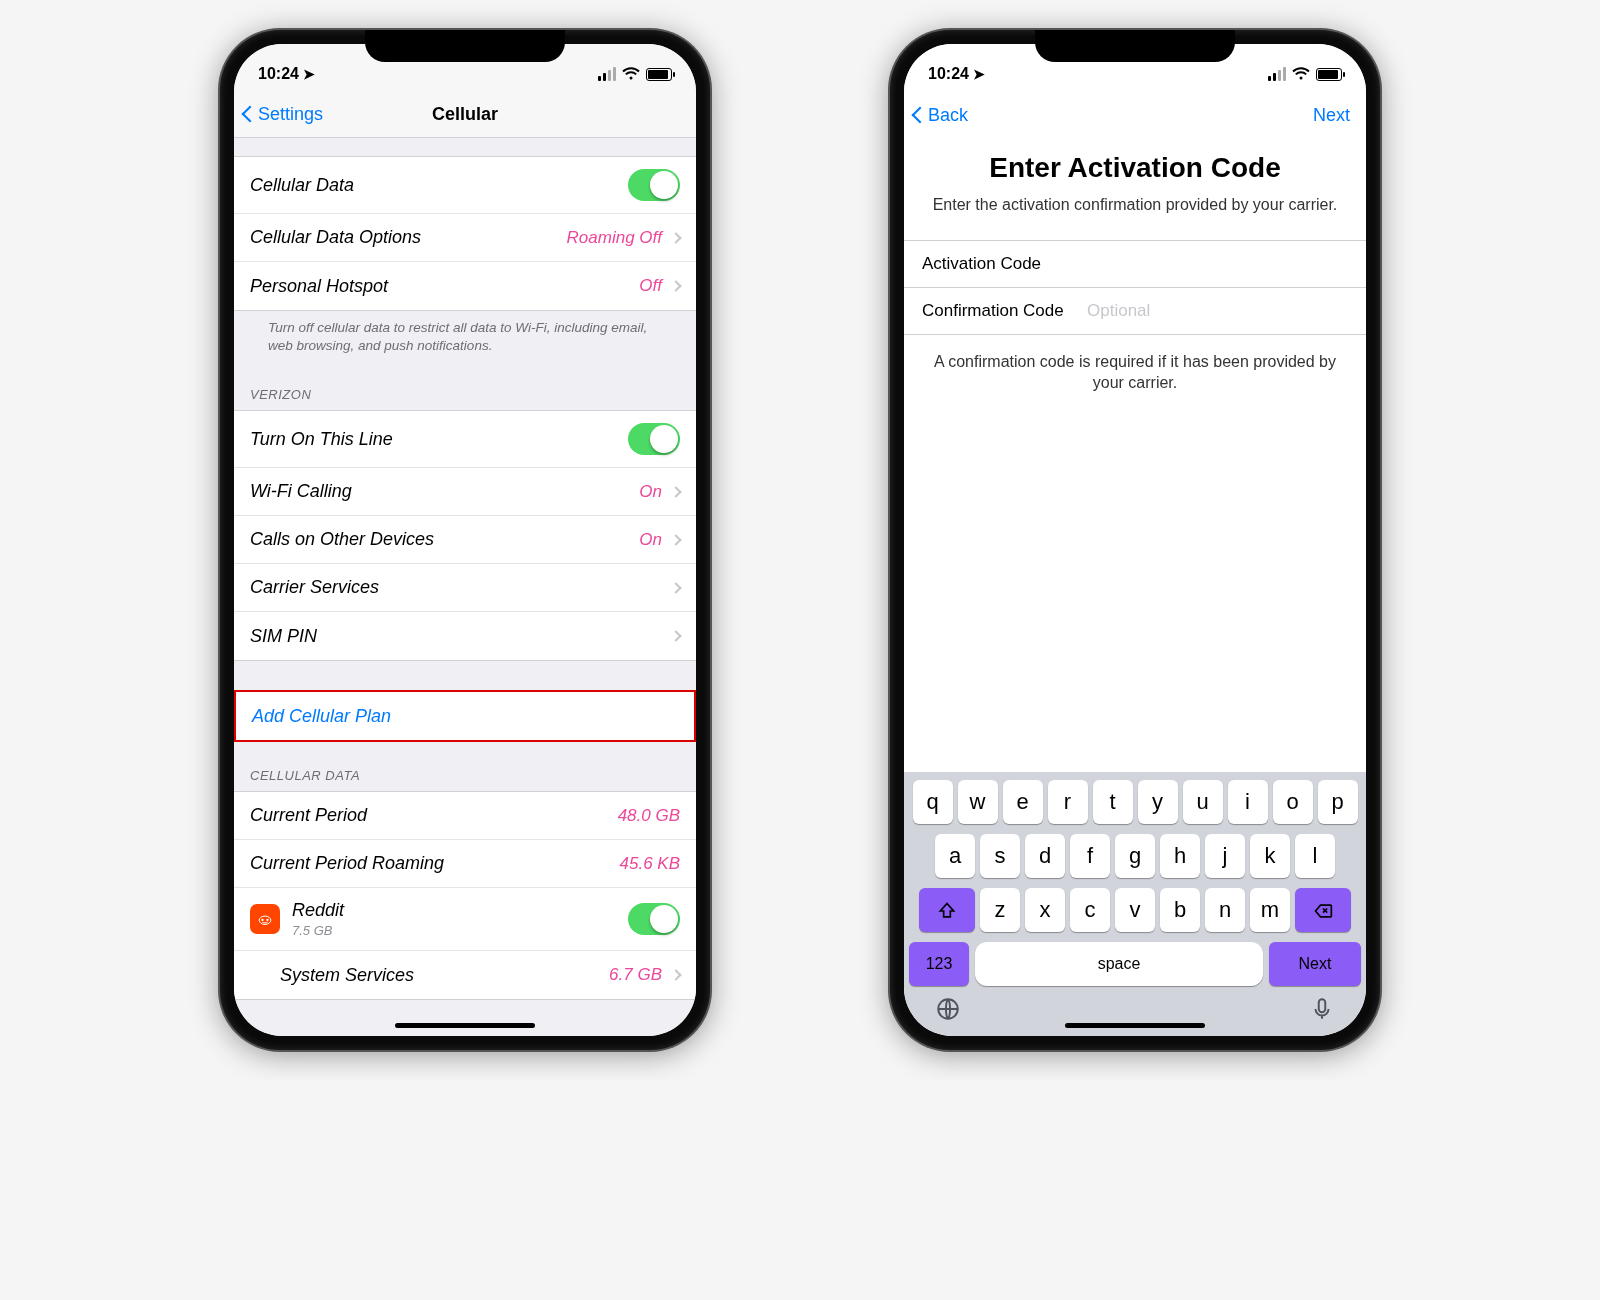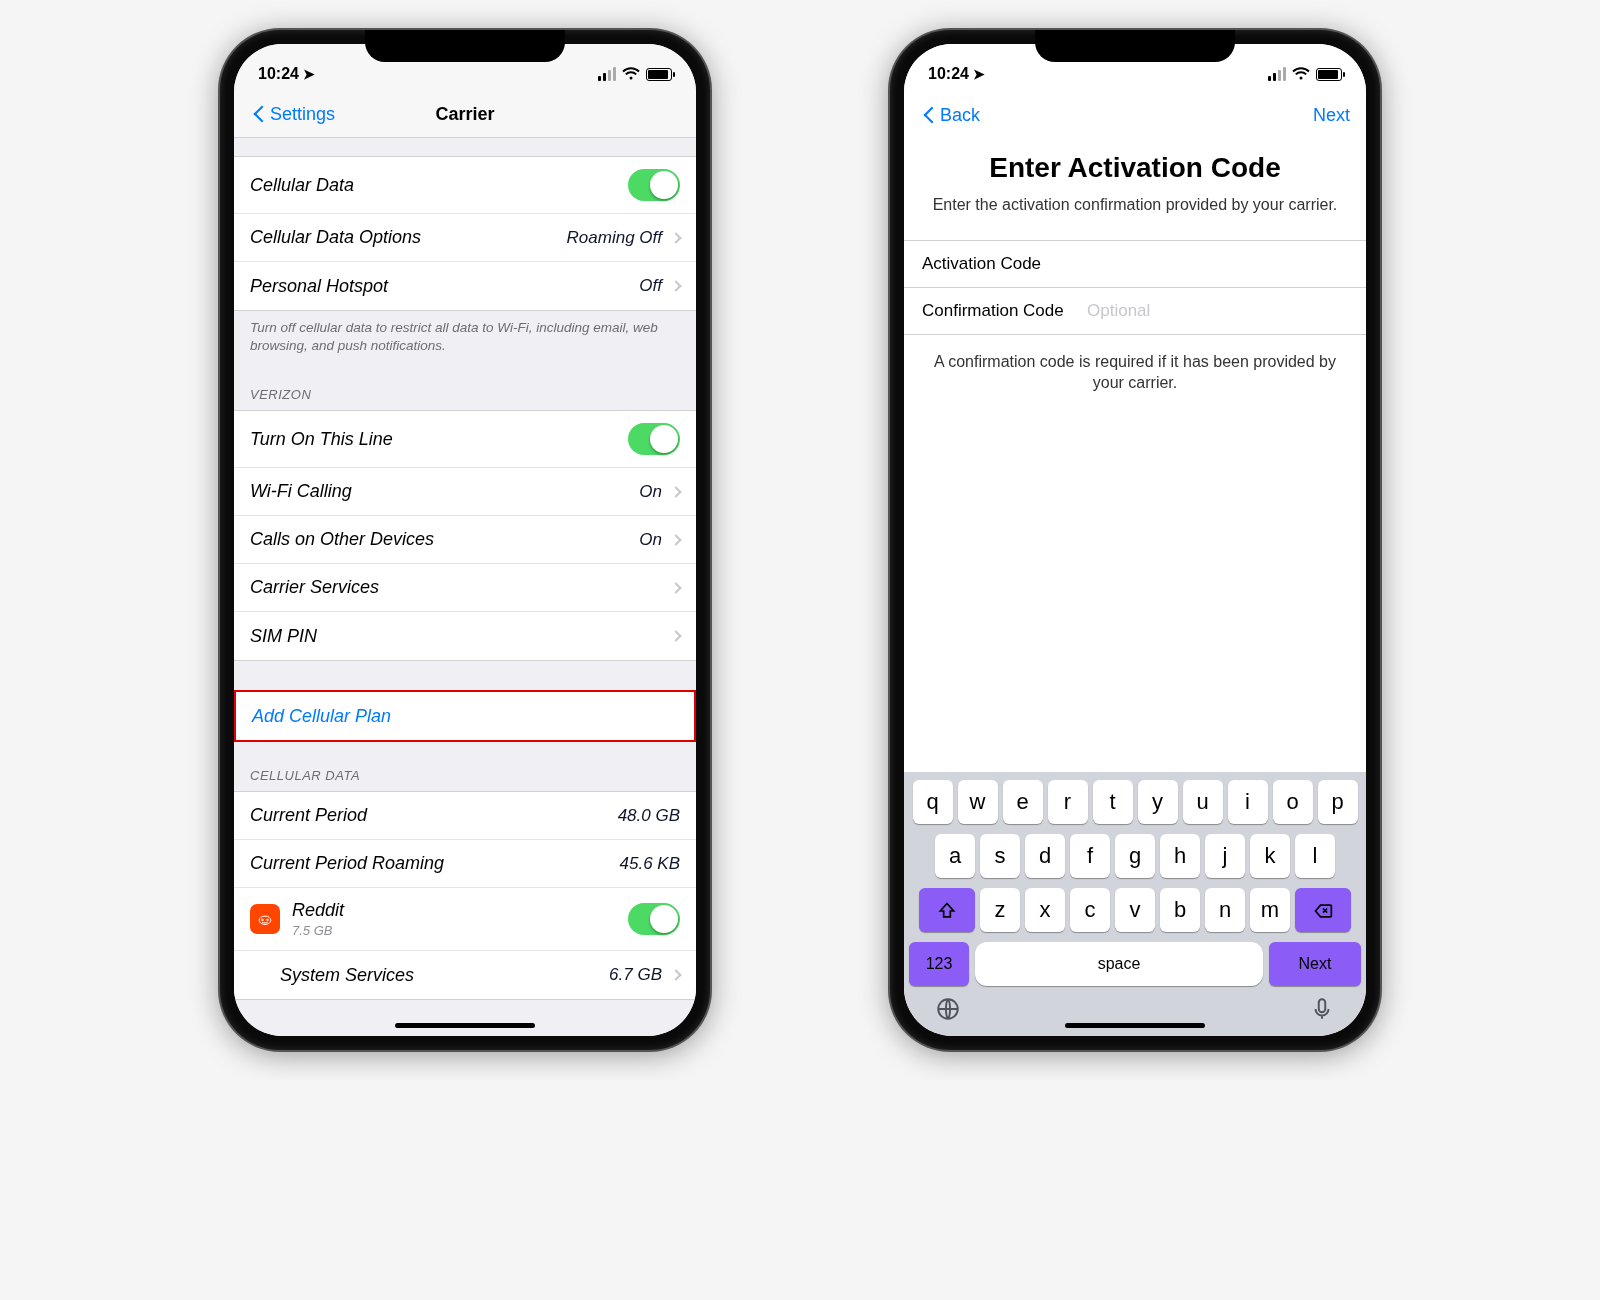--- a/index.html
+++ b/index.html
@@ -77,21 +77,21 @@
     background: #f7f7f7;
     border-bottom: 1px solid #d1d1d5;
     display: flex;
     align-items: center;
     justify-content: center;
     position: relative;
     padding: 0 12px;
   }
   .navbar.white { background:#fff; border-bottom:none; }
   .nav-left {
-    position: absolute; left: 22px; display:flex; align-items:center;
+    position: absolute; left: 10px; display:flex; align-items:center;
     color: #007aff; font-size: 18px; text-align: right;
   }
   .nav-right { position:absolute; right:16px; color:#007aff; font-size:18px; }
   .nav-title { font-size: 18px; font-weight:600; color:#000; }
   .chev-left::before {
     content:""; display:inline-block; width:10px;height:10px;
     border-left:2.5px solid #007aff; border-bottom:2.5px solid #007aff;
     transform: rotate(45deg); margin-right:2px;
   }
 
@@ -100,32 +100,32 @@
   .group { background:#fff; border-top:1px solid #d1d1d5; border-bottom:1px solid #d1d1d5; margin-bottom:0;}
   .row {
     display:flex; align-items:center; justify-content:space-between;
     padding: 12px 16px; font-size:18px; color:#000;
     border-bottom: 1px solid #e5e5e8;
     min-height: 48px;
     background:#fff;
   }
   .row:last-child { border-bottom:none; }
   .row .label { flex:1; }
-  .row .detail { color:#0f172a; margin-right:10px; font-size:17px;}
+  .row .detail { color:#ec4899; margin-right:10px; font-size:17px;}
   .chev-right {
     width:8px;height:8px;border-top:2px solid #c7c7cc;border-right:2px solid #c7c7cc;
     transform:rotate(45deg);
   }
   .row.link { color:#007aff; }
   .row.indent { padding-left:46px; }
   .row .subrow { display:flex; flex-direction:column; }
   .row .sub { font-size:13px; color:#8e8e93; margin-top:2px; }
 
   .footer-note {
-    padding: 8px 16px 14px;
+    padding: 8px 34px 14px;
     font-size: 13.5px;
     color: #6d6d72;
     line-height:1.35;
     background:#efeff4;
   }
   .header-note {
     padding: 18px 16px 8px;
     font-size: 13px;
     color: #6d6d72;
     letter-spacing: 0.5px;
@@ -221,21 +221,21 @@
         <span class="battery">
             <span class="fill"></span>
           </span>
       </div>
     </div>
     <div class="navbar">
       <div class="nav-left">
         <span class="chev-left"></span>
         <span>Settings</span>
       </div>
-      <div class="nav-title">Carrier</div>
+      <div class="nav-title">Cellular</div>
     </div>
 
     <div class="content">
       <div style="height:18px;background:#efeff4"></div>
       <div class="group">
         <div class="row">
           <span class="label">Cellular Data</span>
           <span class="toggle">
               <span class="knob"></span>
             </span>

